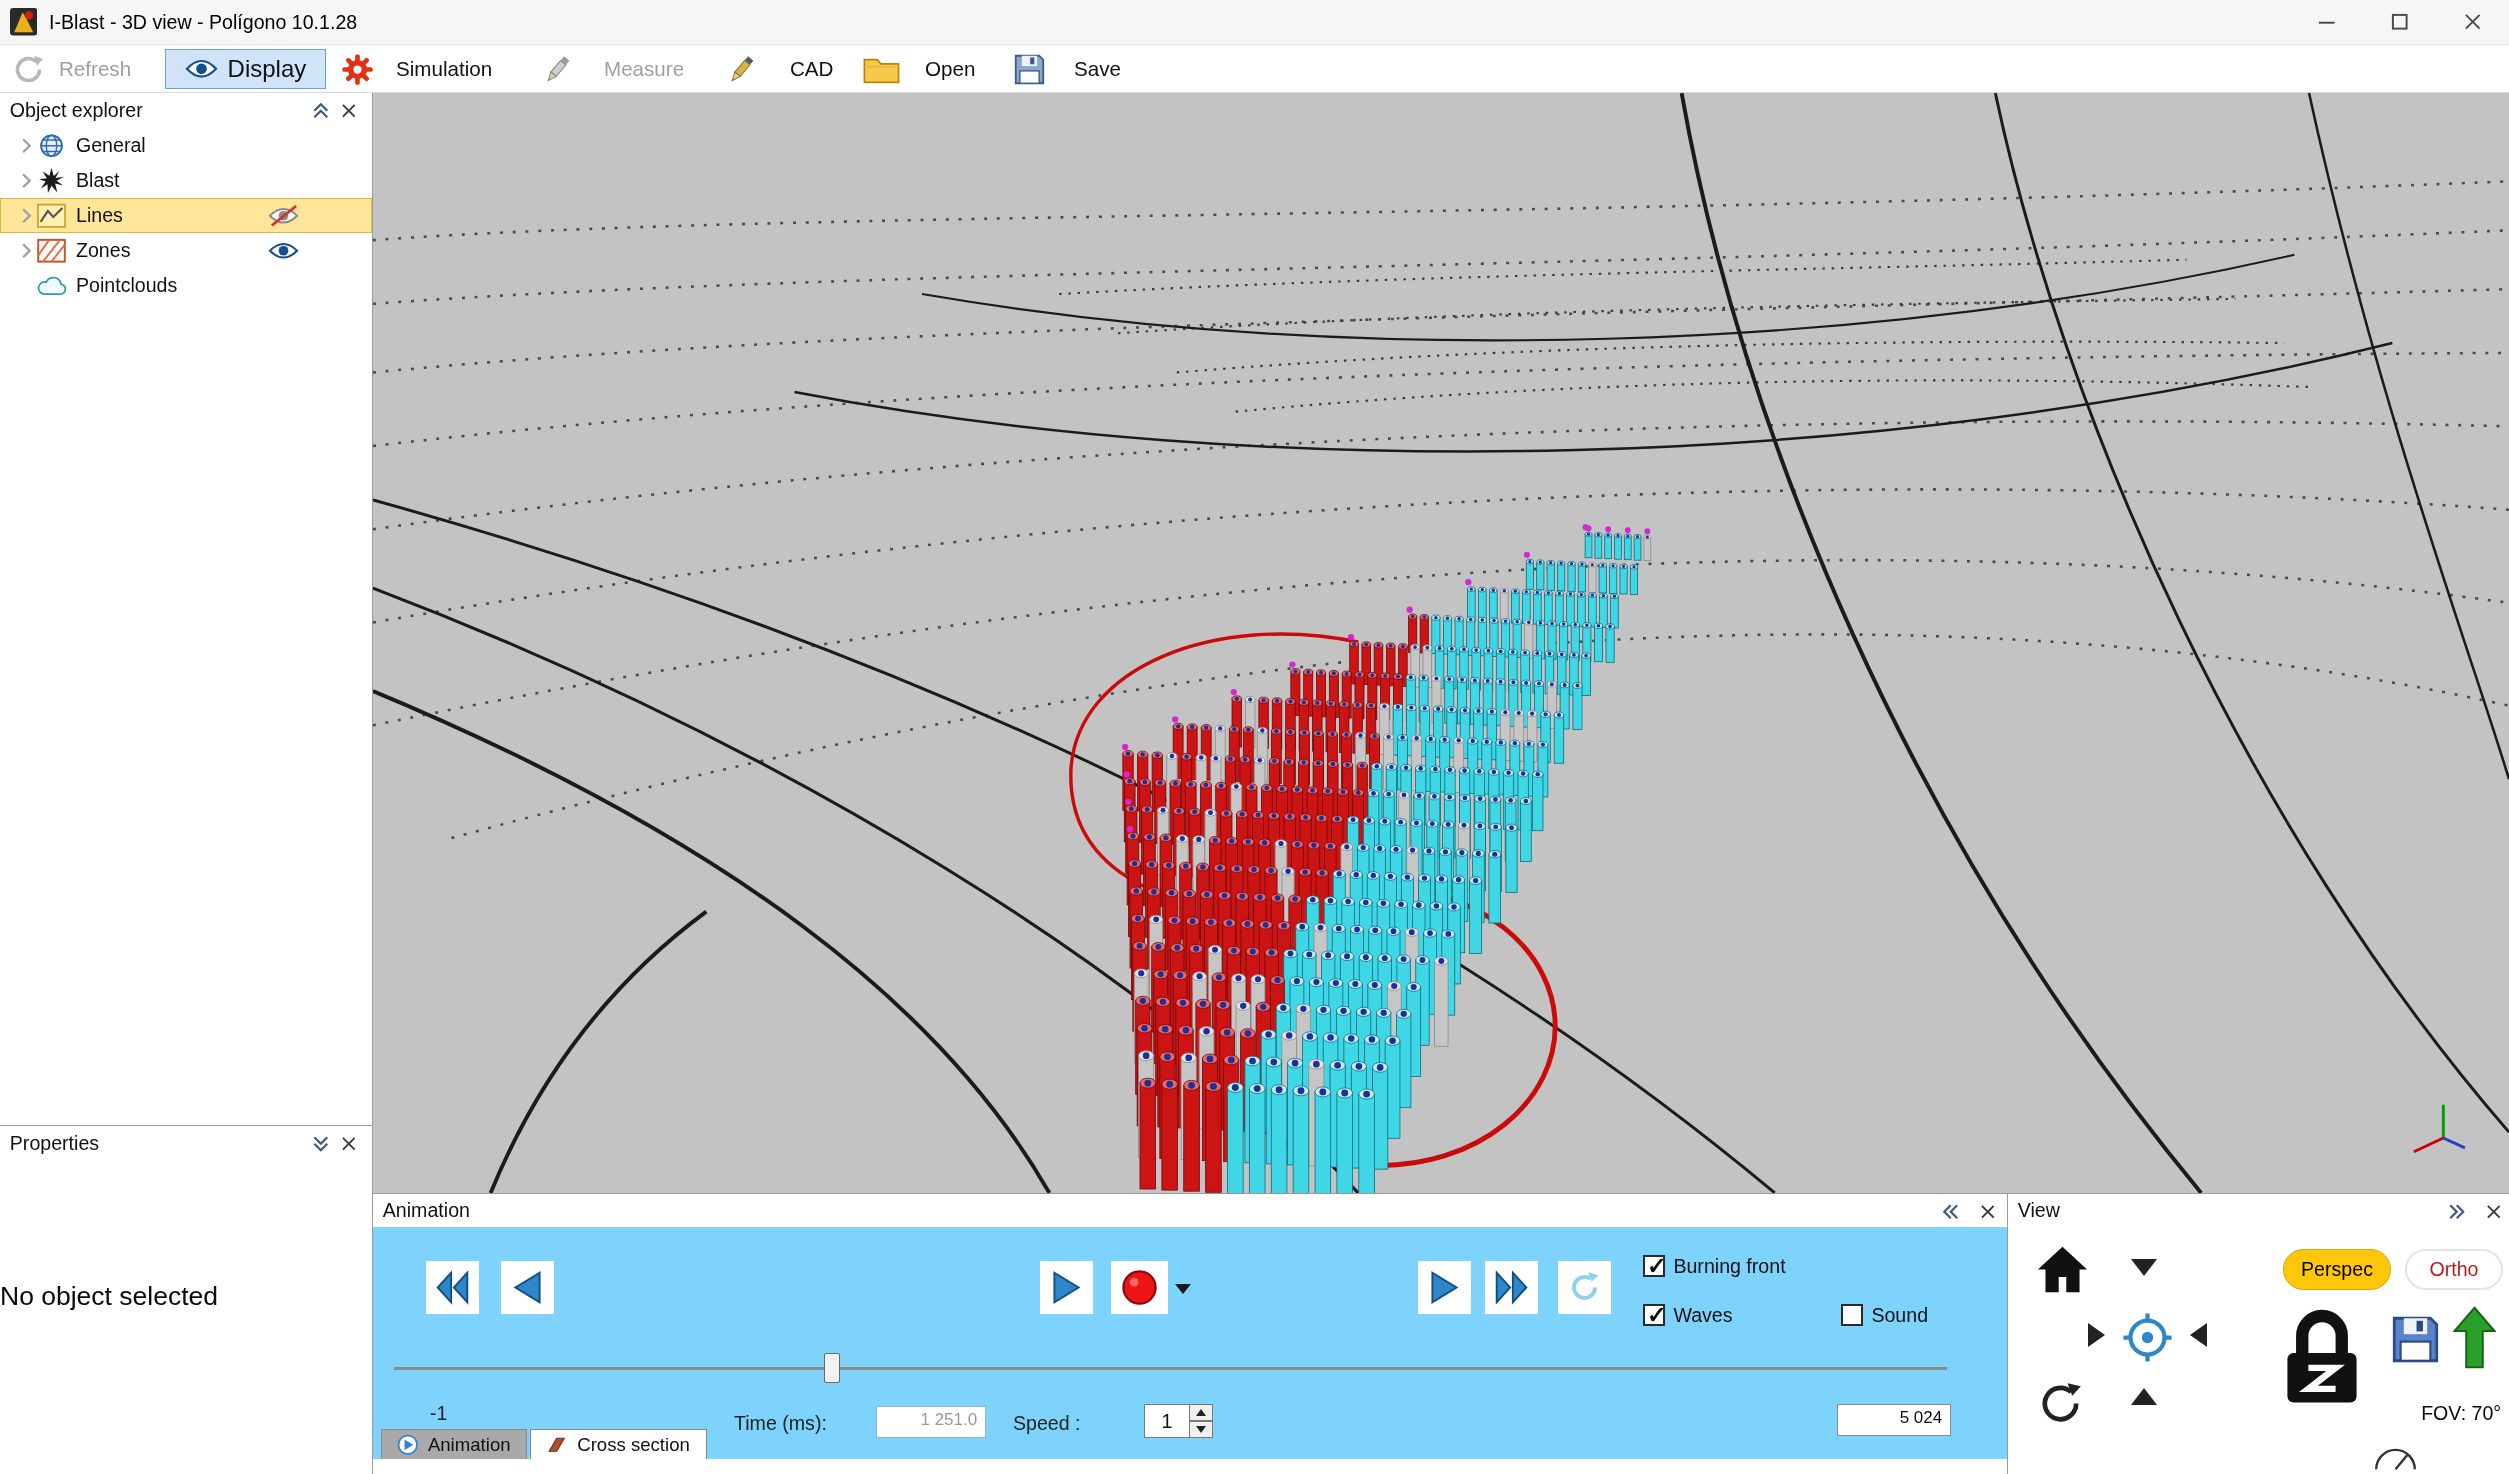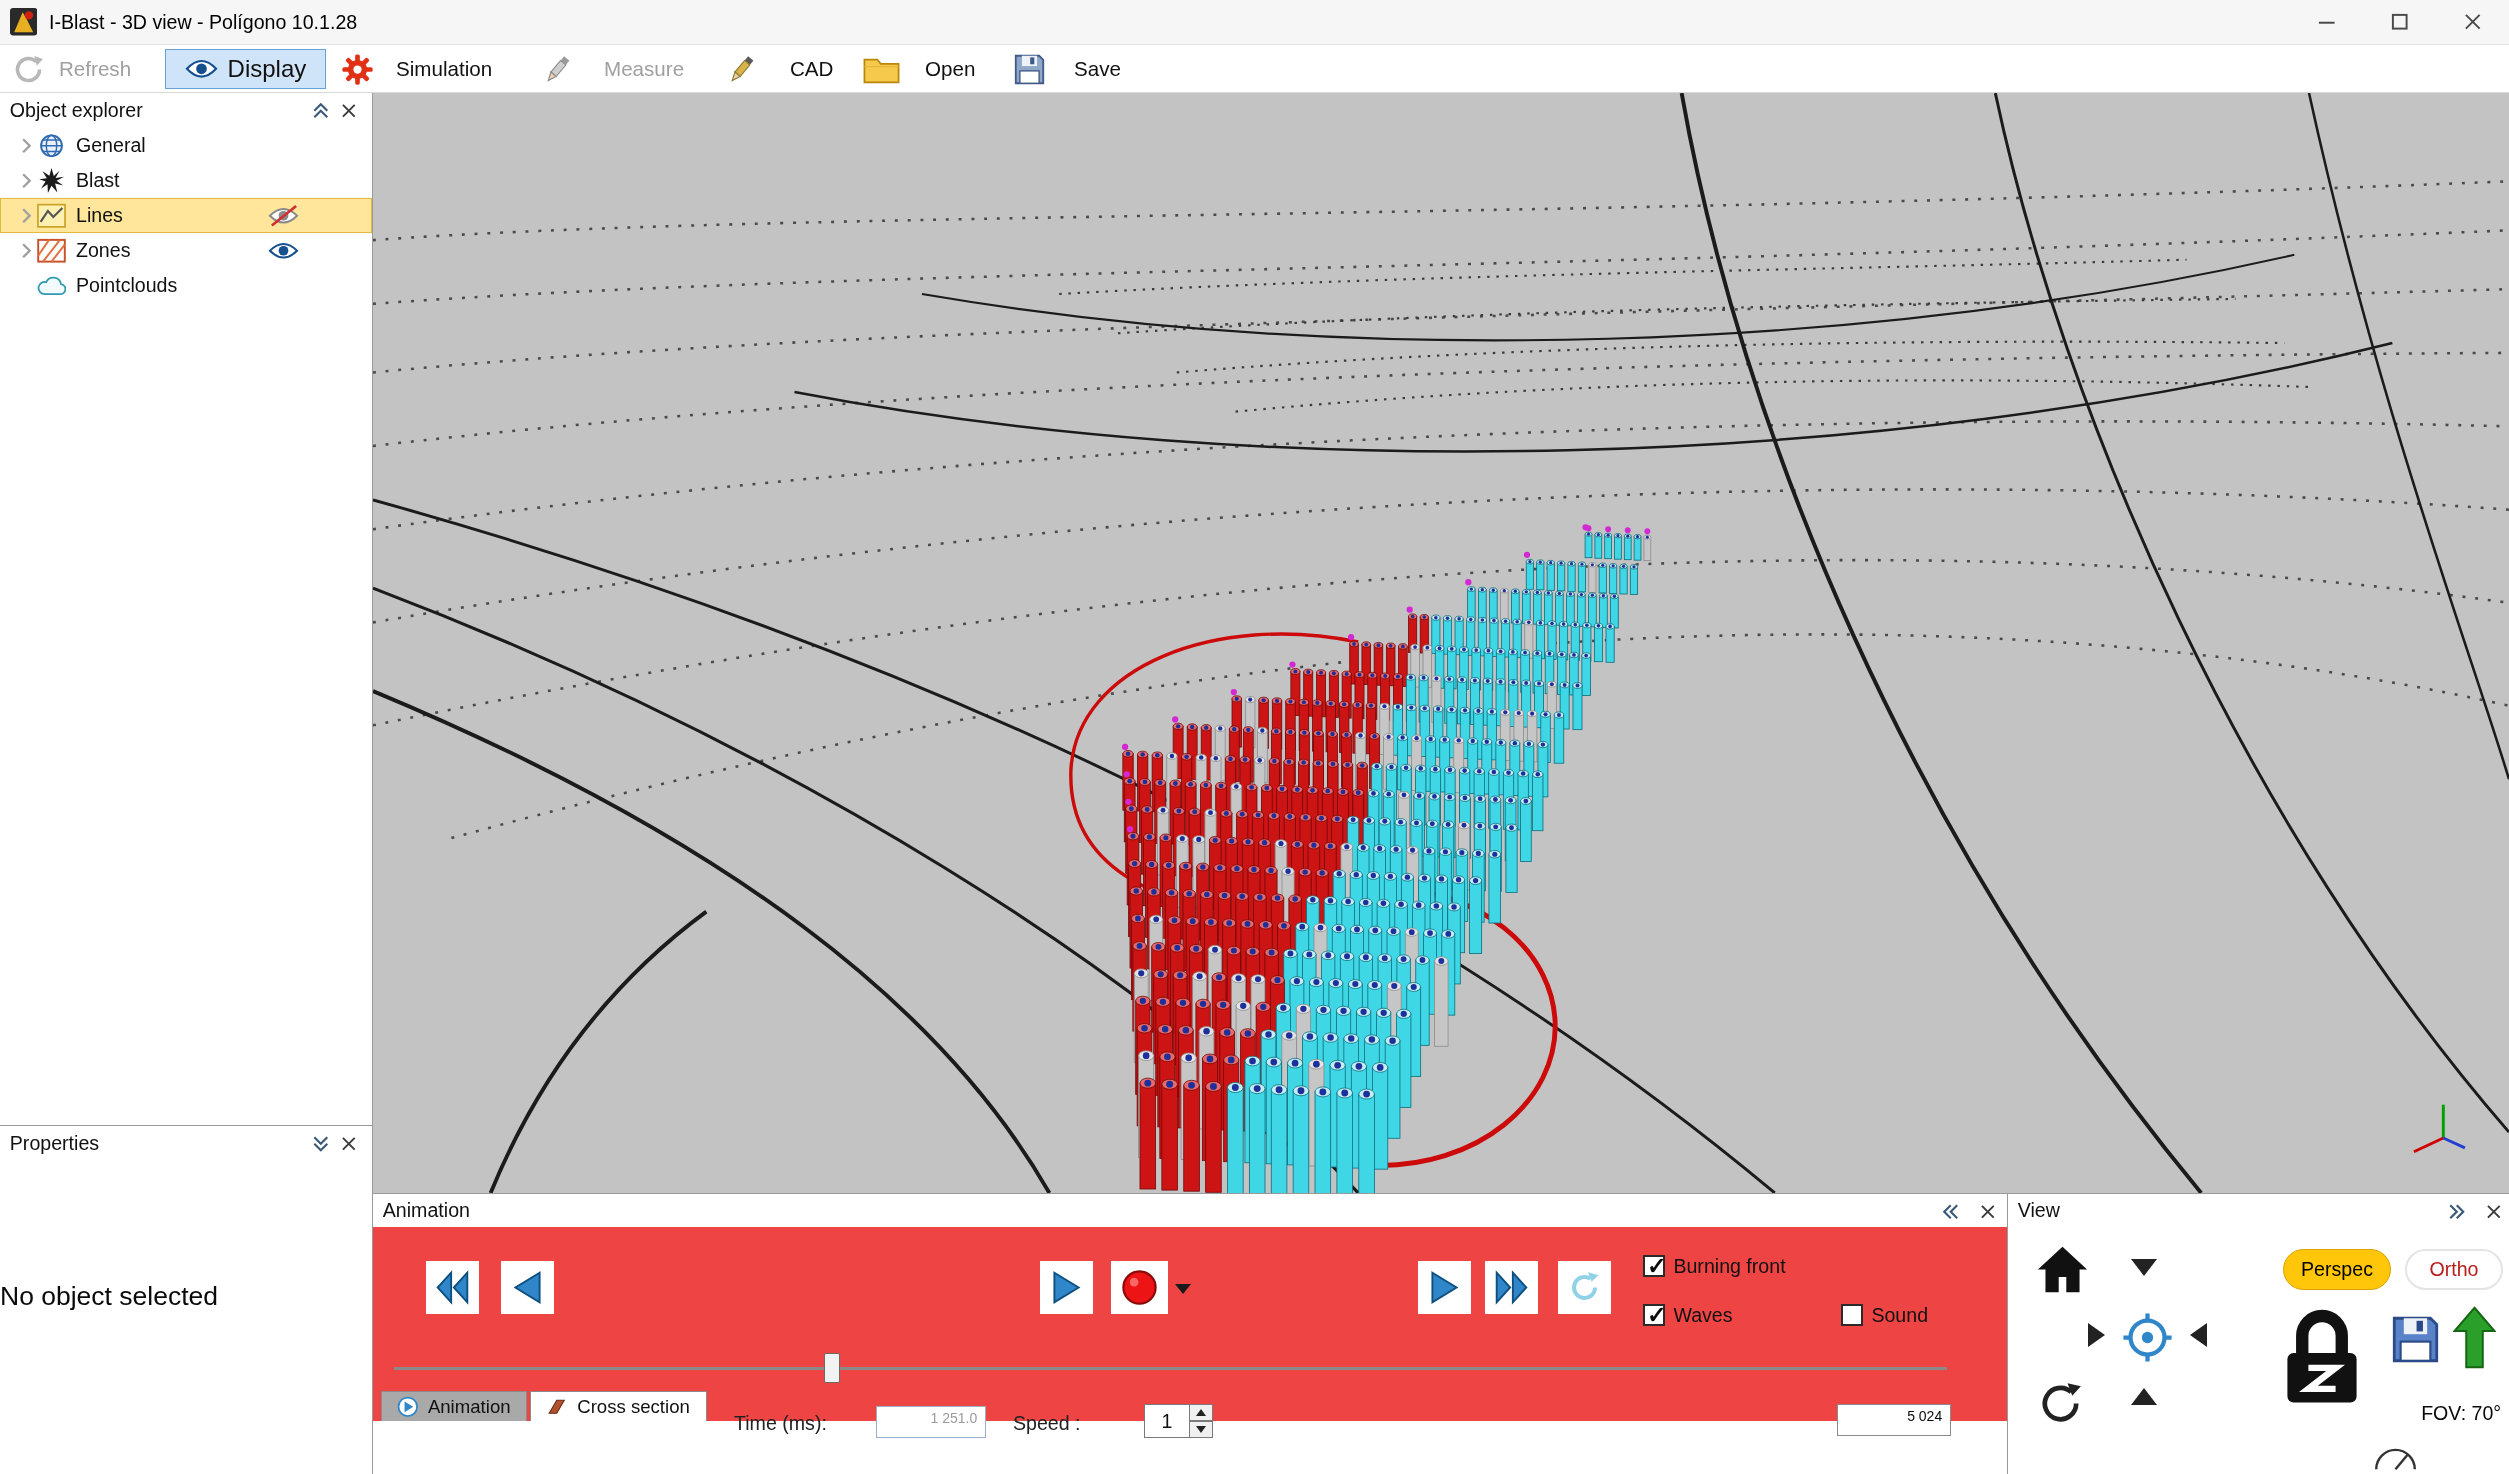--- a/index.html
+++ b/index.html
@@ -36,33 +36,33 @@
 
   
   .viewport{position:absolute;left:373px;top:93px;width:2136px;height:1100px;background:#c3c3c3}
   .viewport svg{display:block}
   .dot{fill:none;stroke:#4a4a4a;stroke-width:2.6;stroke-dasharray:3 10}
   .dot2{fill:none;stroke:#3a3a3a;stroke-width:2.2;stroke-dasharray:2.5 7}
   .ct{fill:none;stroke:#1b1b1b}
   .blast-ring{fill:none;stroke:#cc0a0a}
 
   
-  .anim{position:absolute;left:373px;top:1193px;width:1634px;height:228px;background:#ef4444;border-top:1px solid #9a9a9a}
+  .anim{position:absolute;left:373px;top:1193px;width:1634px;height:266px;background:#7dd3fc;border-top:1px solid #9a9a9a}
   .viewp{position:absolute;left:2007px;top:1193px;width:502px;height:281px;background:#fff;border-top:1px solid #9a9a9a;border-left:1px solid #9a9a9a}
   .anim .panel-head,.viewp .panel-head{height:33px}
   .abtn{position:absolute;width:53px;height:53px;background:#fff;display:flex;align-items:center;justify-content:center}
   .abtn svg{width:35px;height:35px}
   .rec-dd{position:absolute;width:0;height:0;border-left:8.8px solid transparent;border-right:8.8px solid transparent;border-top:10.8px solid #1a1a1a}
   .cb{position:absolute;display:flex;gap:8.8px;font-size:19.6px;white-space:nowrap}
   .cb .box{width:21.6px;height:21.6px;border:2px solid #2a2a2a;background:#fff;position:relative}
   .cb.checked .box::after{content:"\2713";position:absolute;left:2px;top:-4.9px;font-size:23.5px;font-weight:bold;color:#0a0a0a}
   .track{position:absolute;left:20.6px;top:173px;width:1553px;height:2.9px;background:#8a8a8a}
   .thumb{position:absolute;top:159px;width:15.7px;height:30px;background:#f2f2f2;border:1px solid #6a6a6a;border-radius:2px}
   .tlabel{position:absolute;font-size:19.6px;color:#222}
-  .tbox{position:absolute;border:1px solid #9ab0c8;background:#fff;text-align:right;padding:2.9px 7.8px;font-size:14px;height:32px}
+  .tbox{position:absolute;border:1px solid #9ab0c8;background:#fff;text-align:right;padding:2.9px 7.8px;font-size:17px;height:32px}
   .spin{position:absolute;height:34px;display:flex}
   .spin .val{width:45px;border:1px solid #7a7a7a;border-right:none;display:flex;align-items:center;justify-content:center;font-size:19.6px;background:#fff}
   .spin .arrows{width:23.5px;display:flex;flex-direction:column}
   .spin .sa{flex:1;border:1px solid #7a7a7a;display:flex;align-items:center;justify-content:center;background:#f0f0f0}
   .tri-up{width:0;height:0;border-left:5.9px solid transparent;border-right:5.9px solid transparent;border-bottom:7.8px solid #222}
   .tri-dn{width:0;height:0;border-left:5.9px solid transparent;border-right:5.9px solid transparent;border-top:7.8px solid #222}
   .tabs{position:absolute;left:7.8px;bottom:0;display:flex;gap:2.9px;height:30px}
   .tab{display:flex;align-items:center;gap:8.8px;padding:0 15.7px;border:1px solid #8a8a8a;border-bottom:none;background:#fff;font-size:18.6px}
   .tab.selected{background:#a9a9a9}
   .tab svg{width:21.6px;height:21.6px}

